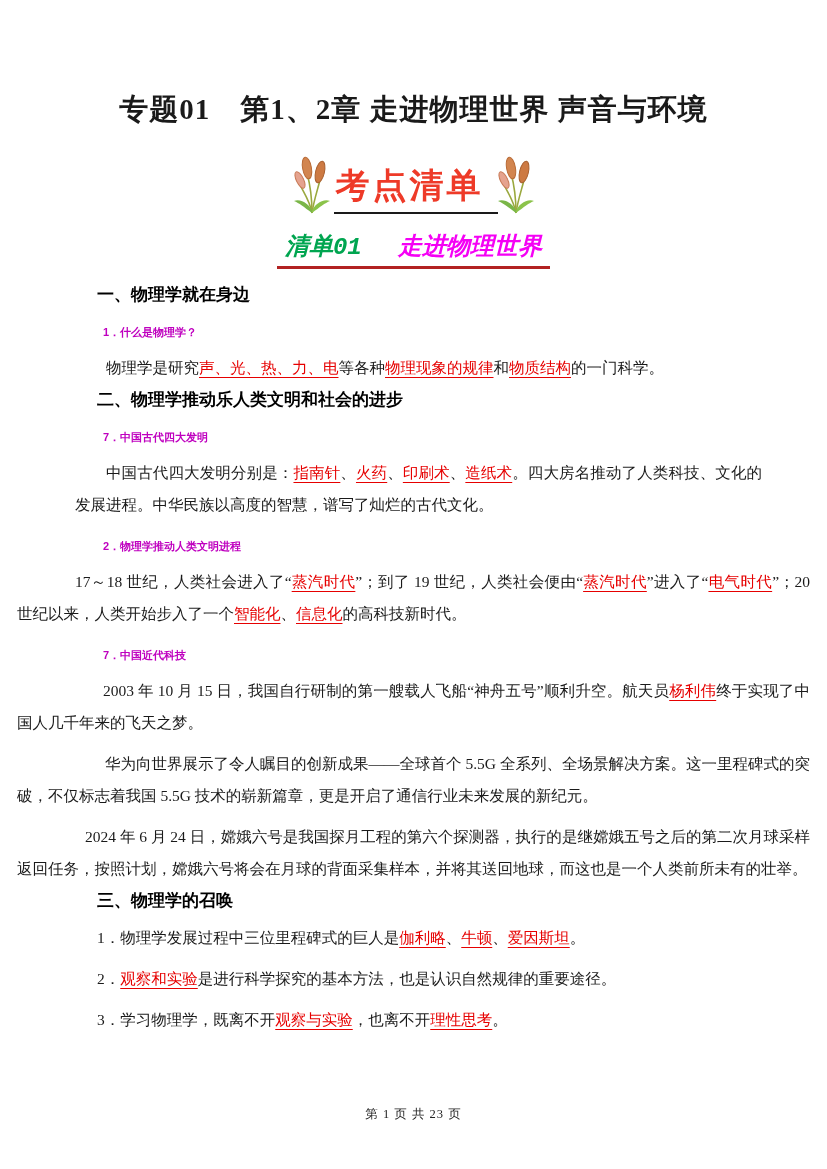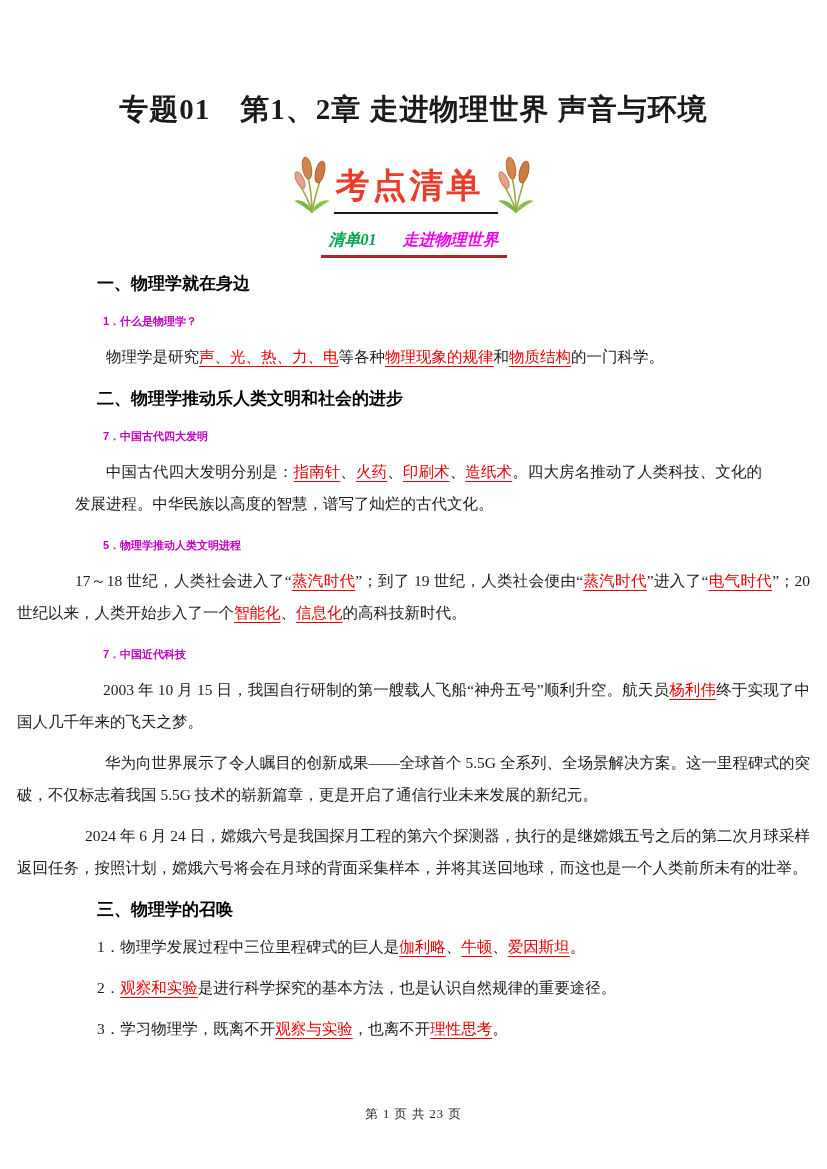--- a/index.html
+++ b/index.html
@@ -46,34 +46,34 @@
     margin:0 -10px 0 -6px;
     position:relative;
     z-index:1;
   }
   .wheat{flex:0 0 auto;position:relative;z-index:2;}
   .list-header{margin-top:10px;text-align:center;}
   .list-header-inner{
     display:inline-block;
     border-bottom:3px solid var(--list-underline);
     padding:0 8px 4px;
-    font-size:16px;
+    font-size:24px;
     font-weight:bold;
     font-style:italic;
-    font-family:Liberation Serif, serif;
+    font-family:Liberation Mono, monospace;
   }
   .list-prefix{color:var(--list-green);}
   .list-title{color:var(--list-magenta);margin-left:22px;}
   .content{
     margin:14px 65px 0 75px;
     font-size:15.5px;
     line-height:32px;
   }
   .sec-heading{
-    margin:14px 0 0;
+    margin:4px 0 0;
     padding-left:22px;
     line-height:24px;
     font-size:17px;
     font-weight:bold;
     color:#000;
     font-family:"Liberation Sans","DejaVu Sans",sans-serif;
   }
   .sub-heading{
     margin:14px 0 0;
     padding-left:28px;
@@ -153,21 +153,21 @@
     </span>
   </div>
 
   <div class="content">
       <div class="sec-heading">一、物理学就在身边</div>
       <div class="sub-heading">1．什么是物理学？</div>
       <p class="para"><span>物理学是研究</span><span class="term">声、光、热、力、电</span><span>等各种</span><span class="term">物理现象的规律</span><span>和</span><span class="term">物质结构</span><span>的一门科学。</span></p>
       <div class="sec-heading">二、物理学推动乐人类文明和社会的进步</div>
       <div class="sub-heading">7．中国古代四大发明</div>
       <p class="para"><span>中国古代四大发明分别是：</span><span class="term">指南针</span><span>、</span><span class="term">火药</span><span>、</span><span class="term">印刷术</span><span>、</span><span class="term">造纸术</span><span>。四大房名推动了人类科技、文化的发展进程。中华民族以高度的智慧，谱写了灿烂的古代文化。</span></p>
-      <div class="sub-heading">5．物理学推动人类文明进程</div>
+      <div class="sub-heading">2．物理学推动人类文明进程</div>
       <p class="para wide" style="text-indent: 58px;"><span>17～18 世纪，人类社会进入了“</span><span class="term">蒸汽时代</span><span>”；到了 19 世纪，人类社会便由“</span><span class="term">蒸汽时代</span><span>”进入了“</span><span class="term">电气时代</span><span>”；20 世纪以来，人类开始步入了一个</span><span class="term">智能化</span><span>、</span><span class="term">信息化</span><span>的高科技新时代。</span></p>
       <div class="sub-heading">7．中国近代科技</div>
       <p class="para wide" style="text-indent: 86px;"><span>2003 年 10 月 15 日，我国自行研制的第一艘载人飞船“神舟五号”顺利升空。航天员</span><span class="term">杨利伟</span><span>终于实现了中国人几千年来的飞天之梦。</span></p>
       <p class="para wide" style="text-indent: 88px;"><span>华为向世界展示了令人瞩目的创新成果——全球首个 5.5G 全系列、全场景解决方案。这一里程碑式的突破，不仅标志着我国 5.5G 技术的崭新篇章，更是开启了通信行业未来发展的新纪元。</span></p>
       <p class="para wide" style="text-indent: 68px;"><span>2024 年 6 月 24 日，嫦娥六号是我国探月工程的第六个探测器，执行的是继嫦娥五号之后的第二次月球采样返回任务，按照计划，嫦娥六号将会在月球的背面采集样本，并将其送回地球，而这也是一个人类前所未有的壮举。</span></p>
       <div class="sec-heading">三、物理学的召唤</div>
       <p class="para list"><span>1．物理学发展过程中三位里程碑式的巨人是</span><span class="term">伽利略</span><span>、</span><span class="term">牛顿</span><span>、</span><span class="term">爱因斯坦</span><span>。</span></p>
       <p class="para list"><span>2．</span><span class="term">观察和实验</span><span>是进行科学探究的基本方法，也是认识自然规律的重要途径。</span></p>
       <p class="para list"><span>3．学习物理学，既离不开</span><span class="term">观察与实验</span><span>，也离不开</span><span class="term">理性思考</span><span>。</span></p>
     </div>

